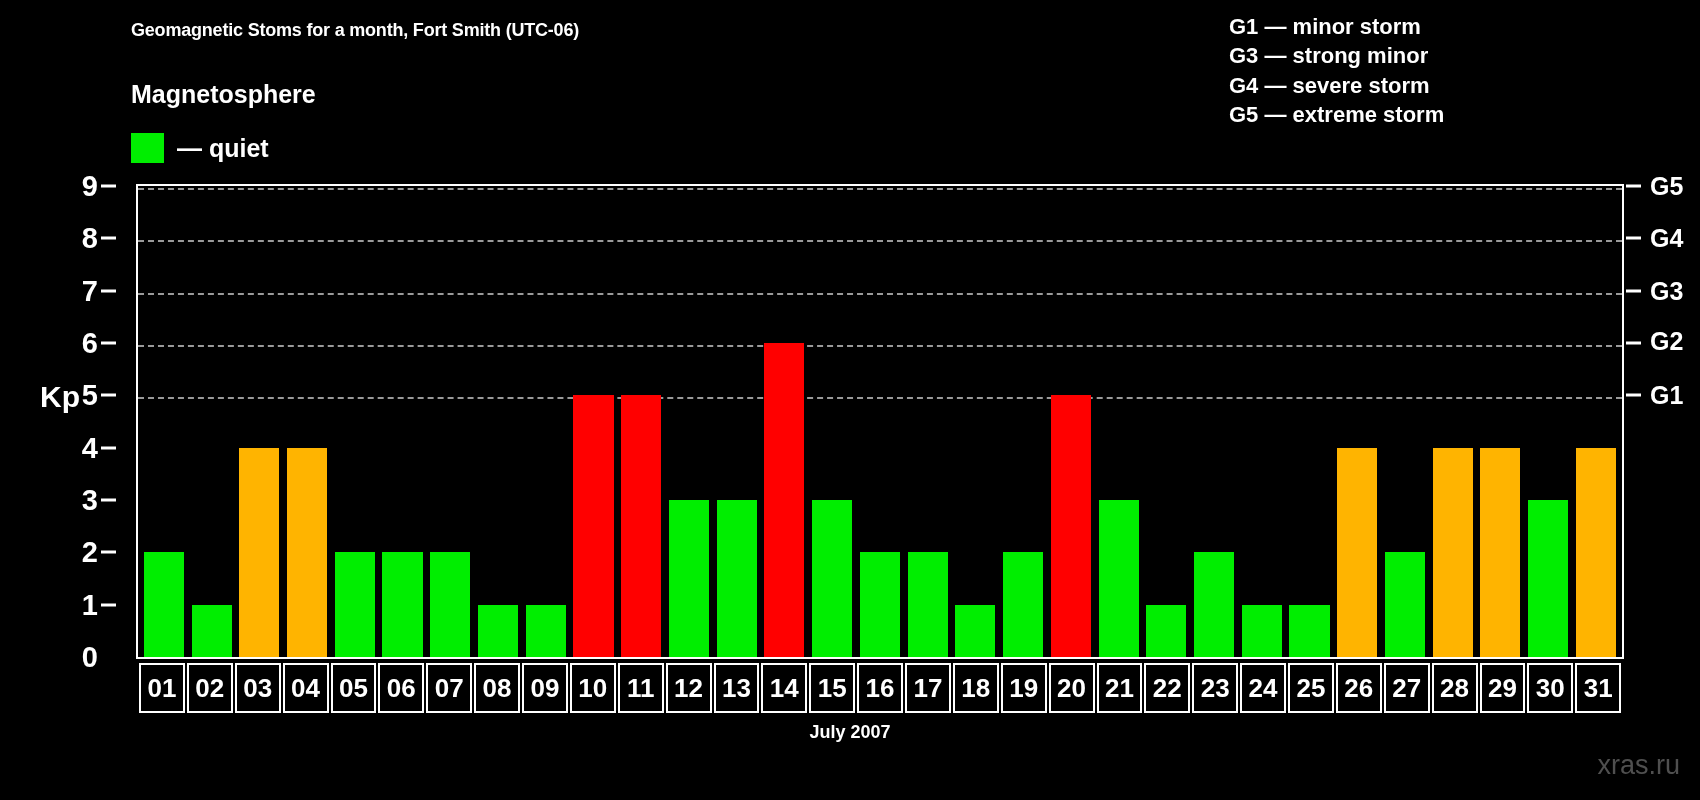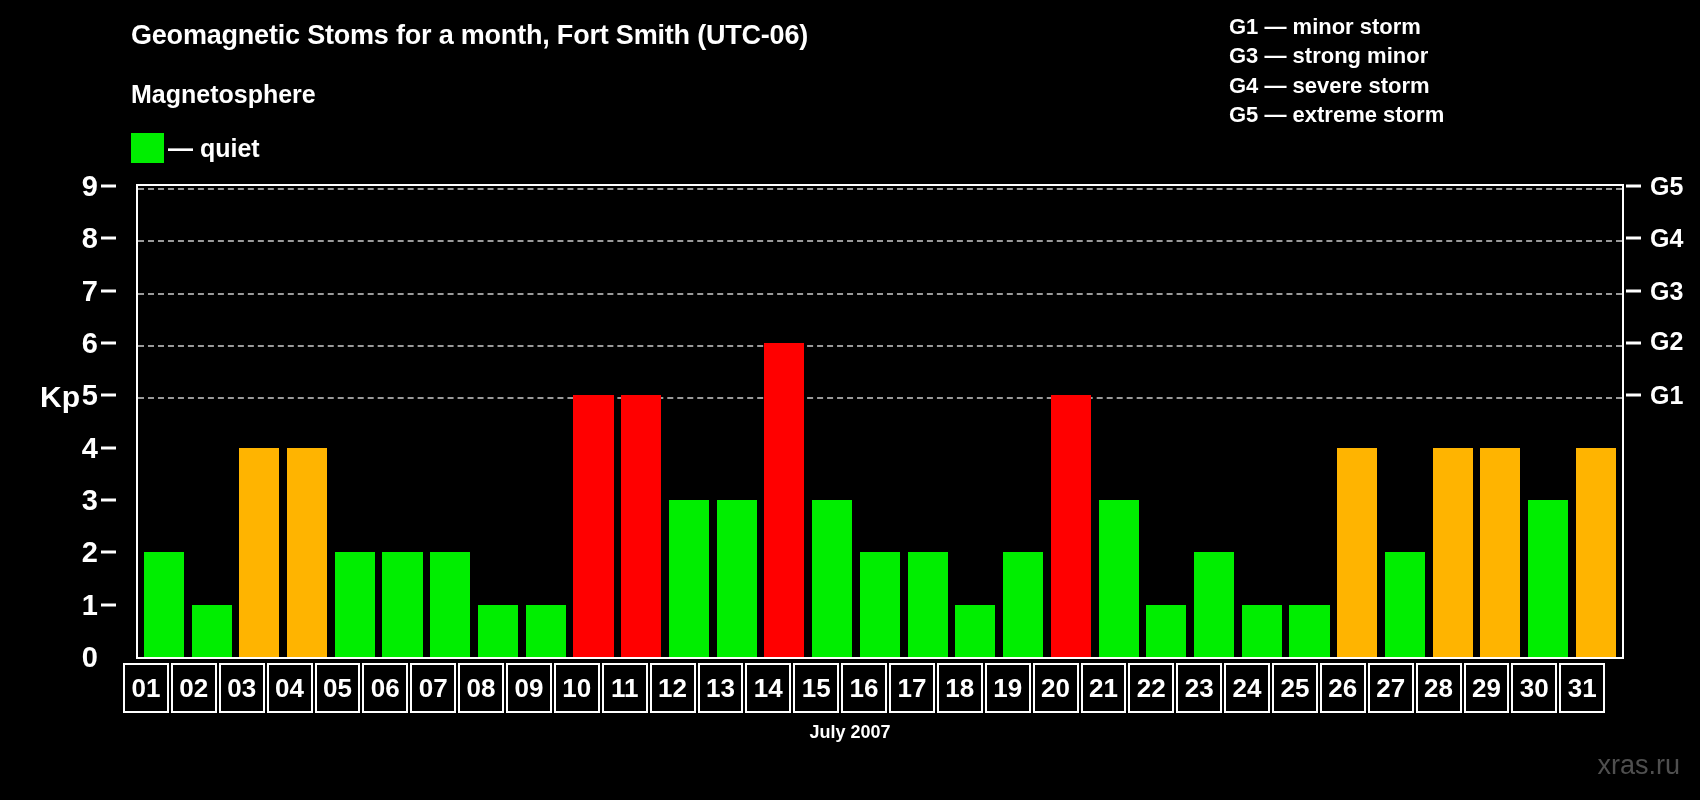--- a/index.html
+++ b/index.html
@@ -5,37 +5,37 @@
   html,body{margin:0;padding:0;background:#000;}
   body{
     width:1700px;height:800px;position:relative;overflow:hidden;
     font-family:"Liberation Sans","DejaVu Sans",sans-serif;
     color:#fff;
   }
 
   
   #chart-title{
     position:absolute;left:131px;top:20px;
-    font-size:27px;font-weight:bold;letter-spacing:-.2px;white-space:nowrap;
+    font-size:18px;font-weight:bold;letter-spacing:-.2px;white-space:nowrap;
   }
   #magnetosphere-heading{
     position:absolute;left:131px;top:80px;
     font-size:25px;font-weight:bold;white-space:nowrap;
   }
 
   
   #magnetosphere-legend{
     position:absolute;left:131px;top:133px;
     display:flex;align-items:center;height:30px;
   }
   .legend-entry{display:flex;align-items:center;}
   .legend-swatch{width:33px;height:30px;display:block;}
   .legend-text{
     font-size:25px;font-weight:bold;white-space:nowrap;
-    margin-left:4px;line-height:1;
+    margin-left:13px;line-height:1;
   }
 
   
   #g-scale-key{
     position:absolute;left:1229px;top:12px;
   }
   .g-key-row{
     font-size:22px;font-weight:bold;white-space:nowrap;
     line-height:1.33;
   }
@@ -92,21 +92,21 @@
     font-size:25px;font-weight:bold;
     transform:translateY(-50%);white-space:nowrap;
   }
   .g-tick-mark{
     position:absolute;left:2px;width:15px;height:0;
     border-top:3px solid #fff;transform:translateY(-50%);
   }
 
   
   #day-labels{
-    position:absolute;left:120px;top:663px;width:1488px;height:50px;
+    position:absolute;left:136px;top:663px;width:1488px;height:50px;
     display:flex;box-sizing:border-box;padding:0 2px;
   }
   .day-cell{
     flex:1 1 0;margin:0 1px;
     border:2px solid #fff;box-sizing:border-box;
     display:flex;align-items:center;justify-content:center;
     font-size:26px;font-weight:bold;
     background:#000;
   }
 

